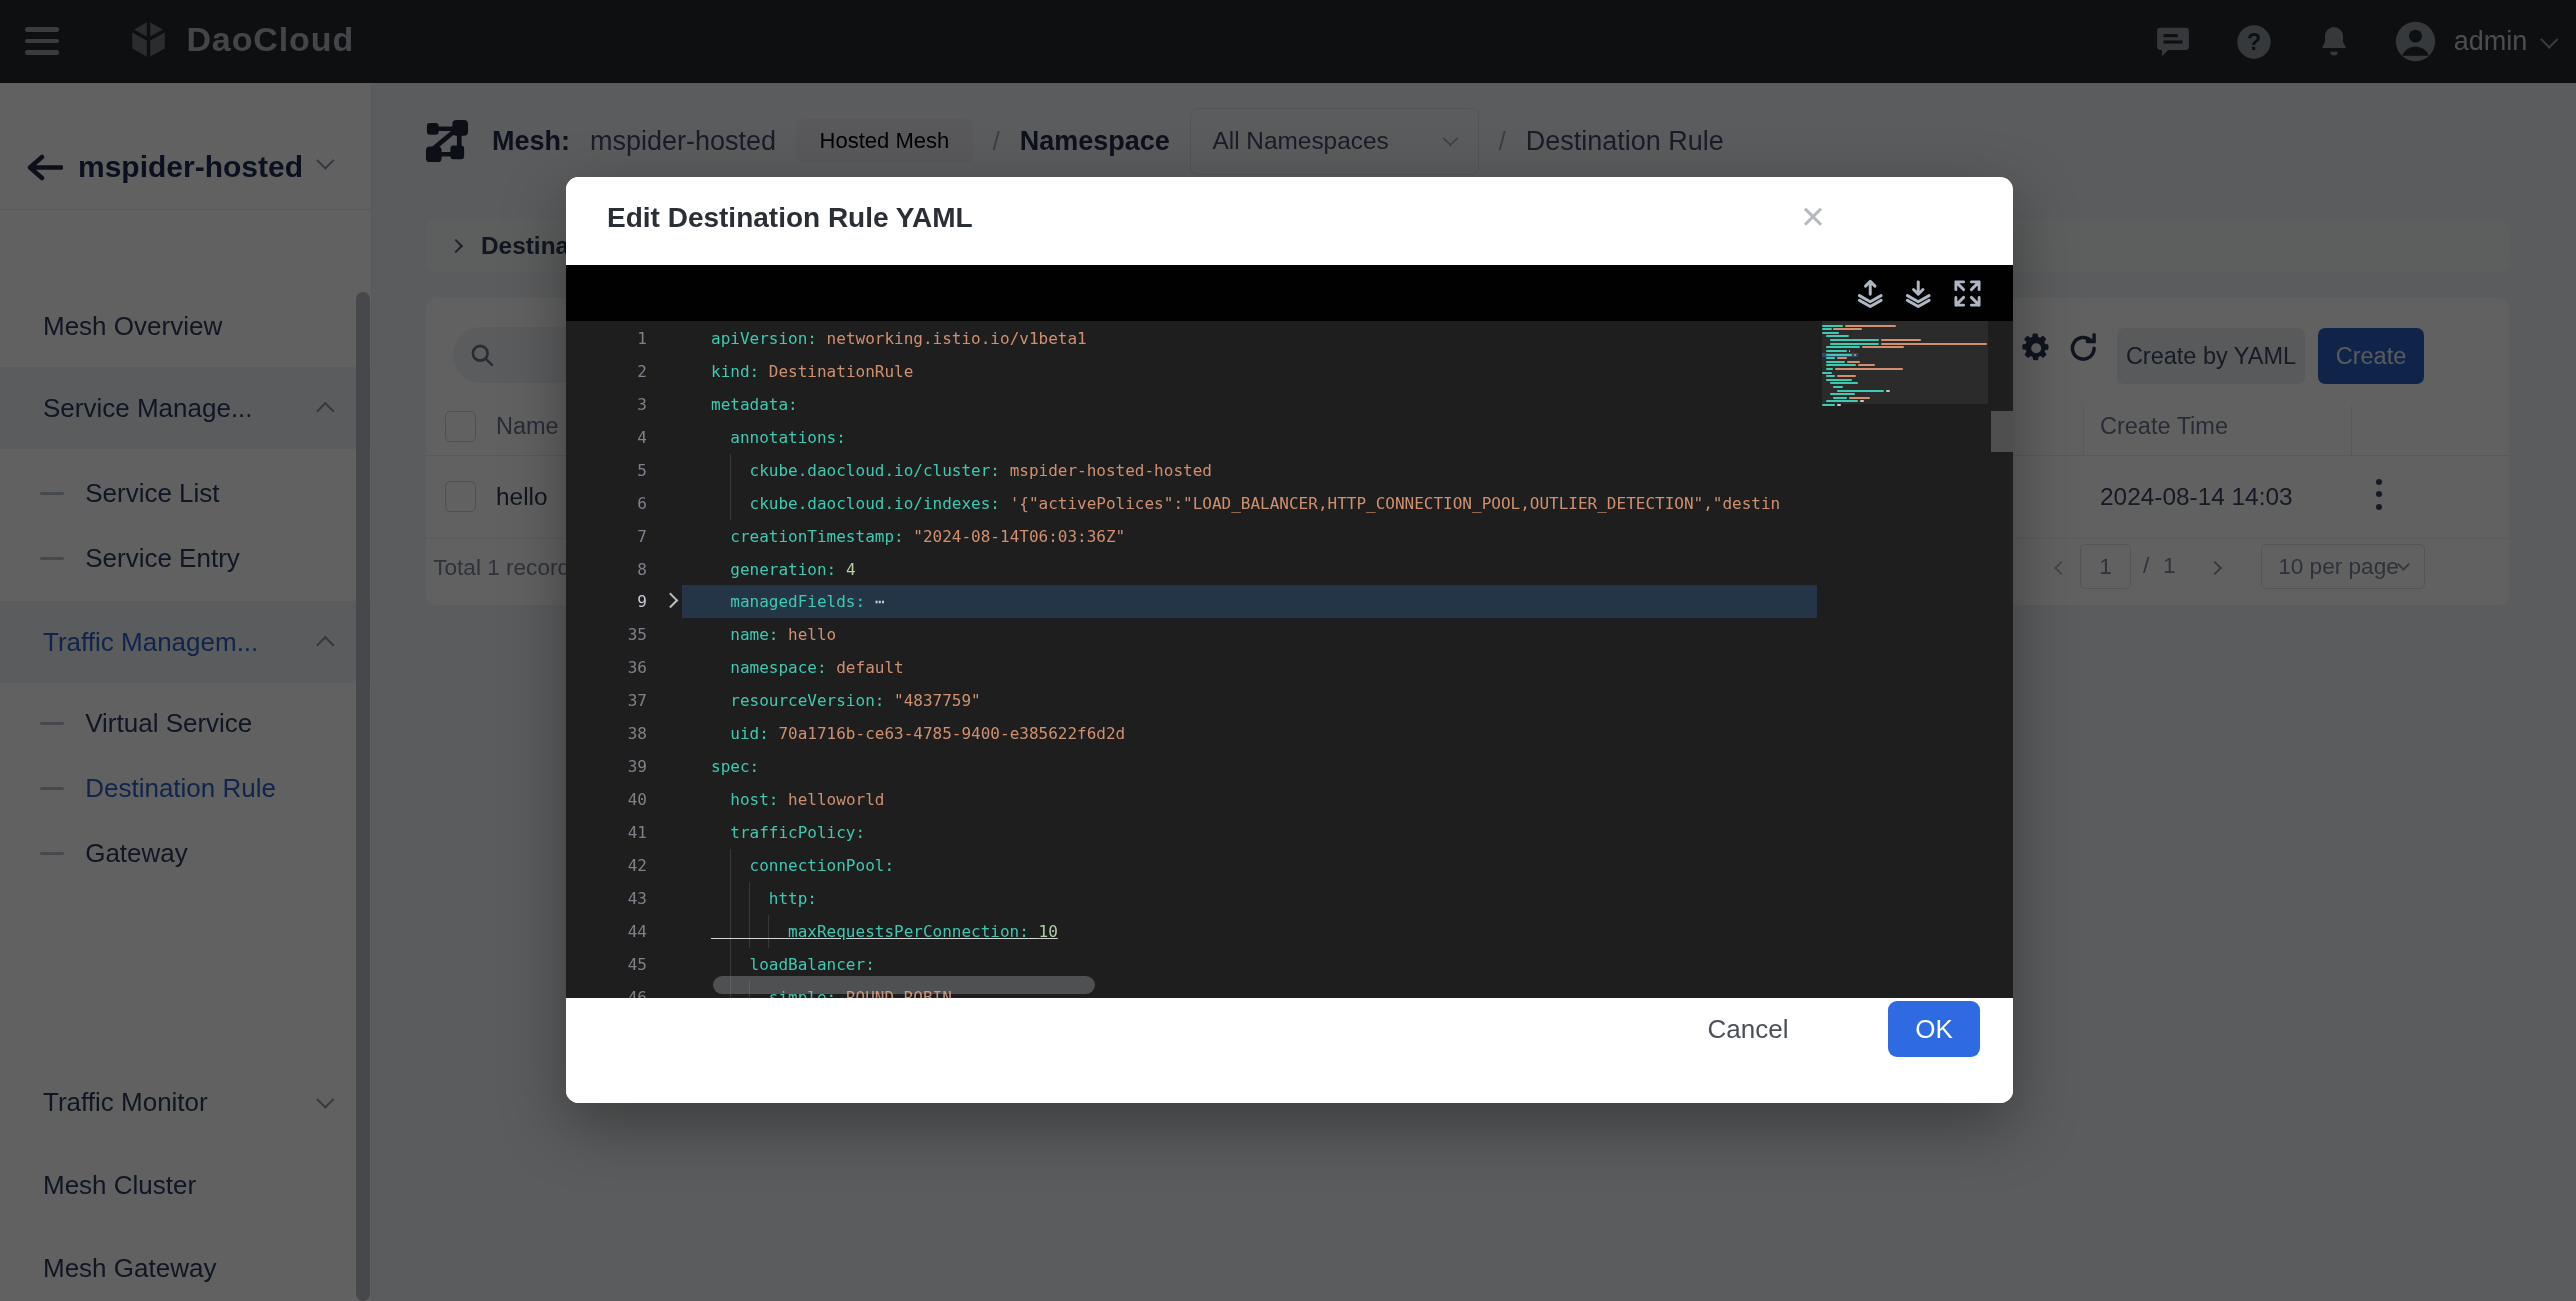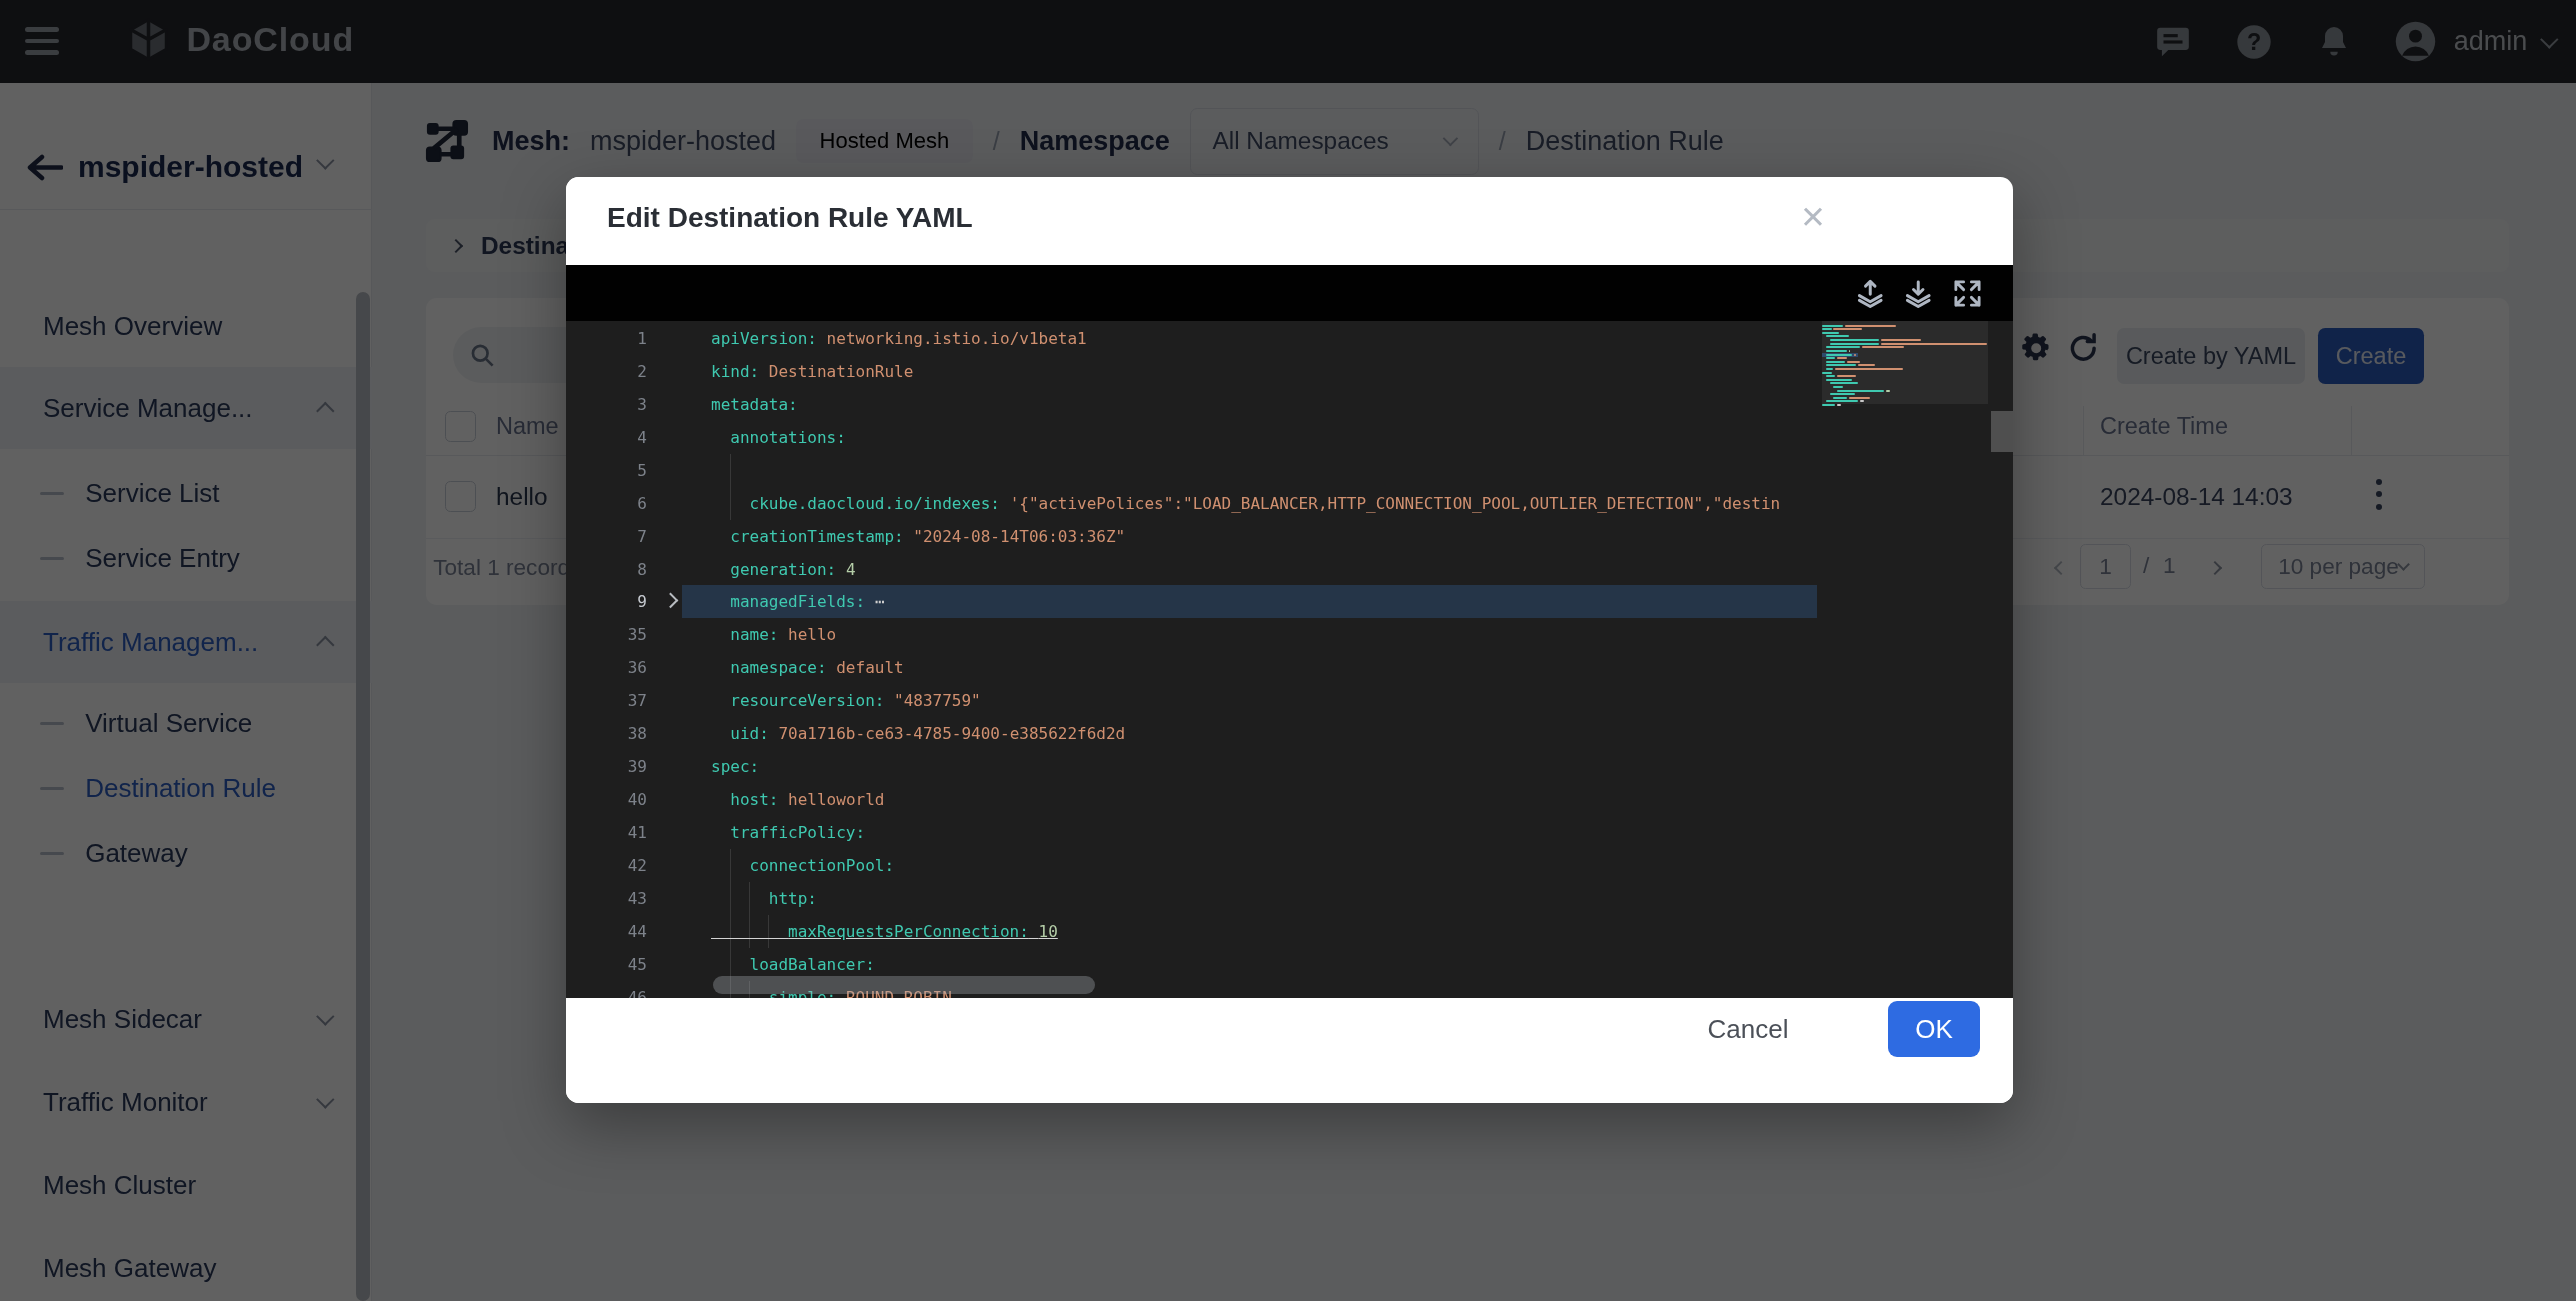--- a/index.html
+++ b/index.html
@@ -195,24 +195,20 @@
           <span class="lbl">Virtual Service</span>
         </div>
         <div class="sb-item sub active" style="top: 673px; height: 65px;">
           <span class="dash"></span>
           <span class="lbl">Destination Rule</span>
         </div>
         <div class="sb-item sub" style="top: 738px; height: 65px;">
           <span class="dash"></span>
           <span class="lbl">Gateway</span>
         </div>
-        <div class="sb-item" style="top: 895px; height: 82px;">
-          <span class="lbl">Mesh Sidecar</span>
-          <span class="chev down"></span>
-        </div>
         <div class="sb-item" style="top: 978px; height: 82px;">
           <span class="lbl">Traffic Monitor</span>
           <span class="chev down"></span>
         </div>
         <div class="sb-item" style="top: 1061px; height: 82px;">
           <span class="lbl">Mesh Cluster</span>
         </div>
         <div class="sb-item" style="top: 1144px; height: 82px;">
           <span class="lbl">Mesh Gateway</span>
         </div>
@@ -359,20 +355,21 @@
           <div class="gutter-num" style="top: 627px;">45</div>
           <div class="gutter-num" style="top: 660px;">46</div>
         </div>
       <div class="curline" style="top: 264px;"></div>
         <div class="code-rows">
           <div class="crow" style="top: 0.9px;"><span></span><span class="tk-key">apiVersion:</span> <span class="tk-str">networking.istio.io/v1beta1</span></div>
           <div class="crow" style="top: 34px;"><span></span><span class="tk-key">kind:</span> <span class="tk-str">DestinationRule</span></div>
           <div class="crow" style="top: 67px;"><span></span><span class="tk-key">metadata:</span></div>
           <div class="crow" style="top: 100px;"><span>  </span><span class="tk-key">annotations:</span></div>
           <div class="iguide" style="left: 19px; top: 133px; height: 33px;"></div>
+          <div class="crow" style="top: 133px;"><span>    </span><span class="tk-key">ckube.daocloud.io/cluster:</span> <span class="tk-str">mspider-hosted-hosted</span></div>
           <div class="iguide" style="left: 19px; top: 166px; height: 33px;"></div>
           <div class="crow" style="top: 166px;"><span>    </span><span class="tk-key">ckube.daocloud.io/indexes:</span> <span class="tk-str">'{"activePolices":"LOAD_BALANCER,HTTP_CONNECTION_POOL,OUTLIER_DETECTION","destin</span></div>
           <div class="crow" style="top: 199px;"><span>  </span><span class="tk-key">creationTimestamp:</span> <span class="tk-str">"2024-08-14T06:03:36Z"</span></div>
           <div class="crow" style="top: 232px;"><span>  </span><span class="tk-key">generation:</span> <span class="tk-num">4</span></div>
           <div class="crow" style="top: 264px;"><span>  </span><span class="tk-key">managedFields:</span> <span class="tk-fold">⋯</span></div>
           <div class="crow" style="top: 297px;"><span>  </span><span class="tk-key">name:</span> <span class="tk-str">hello</span></div>
           <div class="crow" style="top: 330px;"><span>  </span><span class="tk-key">namespace:</span> <span class="tk-str">default</span></div>
           <div class="crow" style="top: 363px;"><span>  </span><span class="tk-key">resourceVersion:</span> <span class="tk-str">"4837759"</span></div>
           <div class="crow" style="top: 396px;"><span>  </span><span class="tk-key">uid:</span> <span class="tk-str">70a1716b-ce63-4785-9400-e385622f6d2d</span></div>
           <div class="crow" style="top: 429px;"><span></span><span class="tk-key">spec:</span></div>

